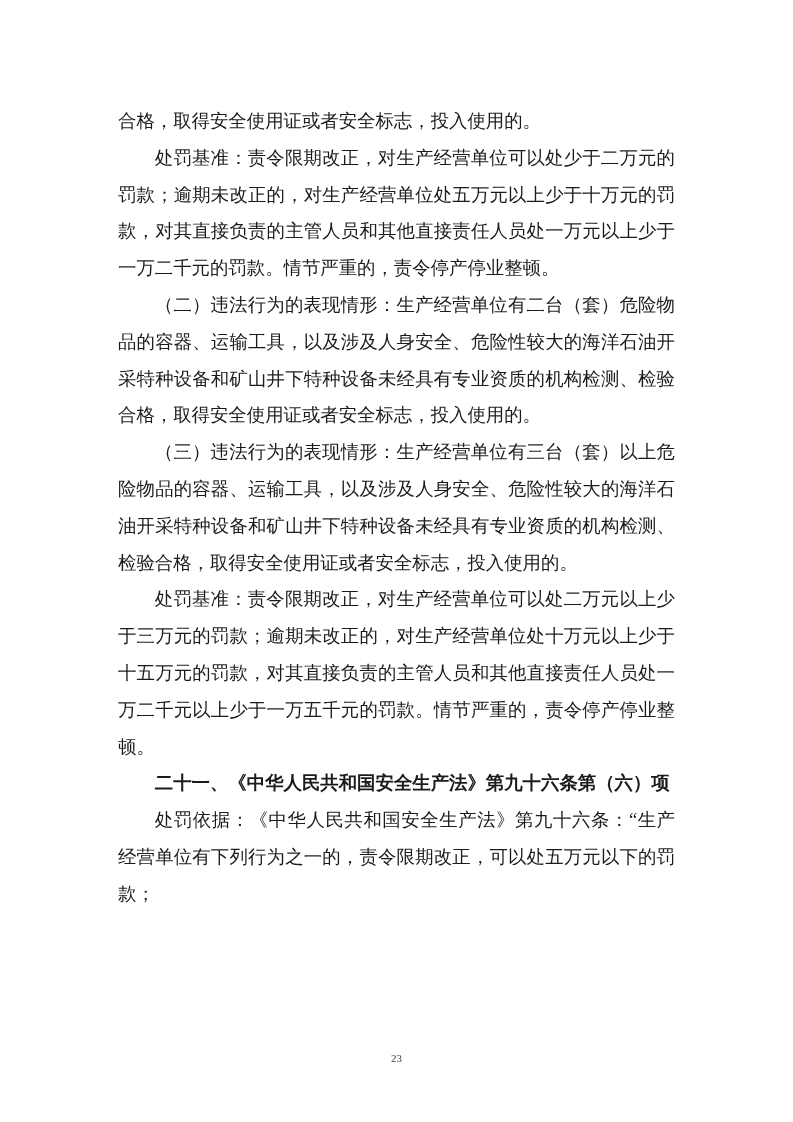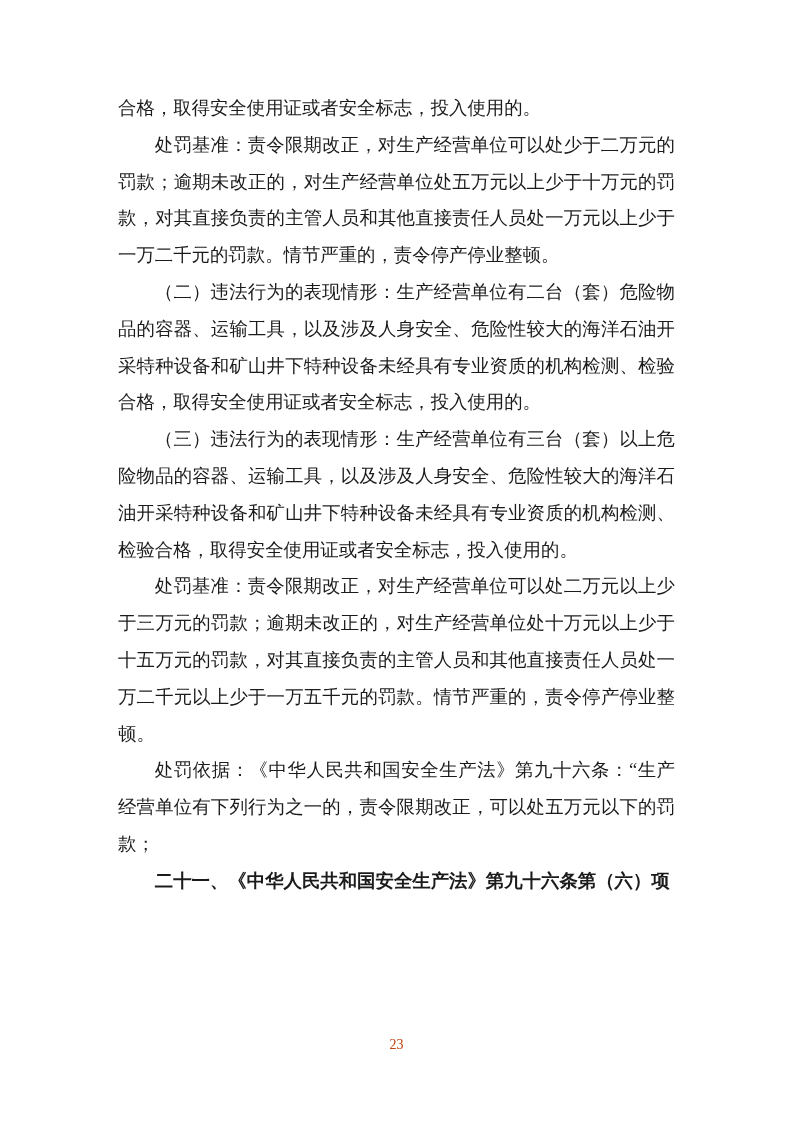--- a/index.html
+++ b/index.html
@@ -11,21 +11,21 @@
     width: 793px;
     height: 1122px;
     position: relative;
     font-family: "Liberation Serif", "DejaVu Serif", serif;
     color: #1b1b1b;
     overflow: hidden;
   }
   .page {
     position: absolute;
     left: 0;
-    top: 0;
+    top: 13px;
     width: 793px;
     height: 1006px;
     background: #ffffff;
   }
   .page-content {
     position: absolute;
     left: 118px;
     top: 90px;
     width: 557px;
     font-size: 18.4px;
@@ -44,35 +44,35 @@
   }
   .para.heading {
     font-weight: bold;
   }
   .page-footer {
     position: absolute;
     left: 0;
     top: 1036px;
     width: 793px;
     text-align: center;
-    font-size: 14px;
+    font-size: 11px;
     line-height: 18px;
-    color: #c2410c;
+    color: #14532d;
   }
 </style>
 </head>
 <body>
 
 <div class="page">
 
   <div class="page-content">
     <p class="para no-indent">合格，取得安全使用证或者安全标志，投入使用的。</p>
     <p class="para">处罚基准：责令限期改正，对生产经营单位可以处少于二万元的罚款；逾期未改正的，对生产经营单位处五万元以上少于十万元的罚款，对其直接负责的主管人员和其他直接责任人员处一万元以上少于一万二千元的罚款。情节严重的，责令停产停业整顿。</p>
     <p class="para">（二）违法行为的表现情形：生产经营单位有二台（套）危险物品的容器、运输工具，以及涉及人身安全、危险性较大的海洋石油开采特种设备和矿山井下特种设备未经具有专业资质的机构检测、检验合格，取得安全使用证或者安全标志，投入使用的。</p>
     <p class="para">（三）违法行为的表现情形：生产经营单位有三台（套）以上危险物品的容器、运输工具，以及涉及人身安全、危险性较大的海洋石油开采特种设备和矿山井下特种设备未经具有专业资质的机构检测、检验合格，取得安全使用证或者安全标志，投入使用的。</p>
     <p class="para">处罚基准：责令限期改正，对生产经营单位可以处二万元以上少于三万元的罚款；逾期未改正的，对生产经营单位处十万元以上少于十五万元的罚款，对其直接负责的主管人员和其他直接责任人员处一万二千元以上少于一万五千元的罚款。情节严重的，责令停产停业整顿。</p>
+    <p class="para heading">二十一、《中华人民共和国安全生产法》第九十六条第（六）项</p>
     <p class="para">处罚依据：《中华人民共和国安全生产法》第九十六条：“生产经营单位有下列行为之一的，责令限期改正，可以处五万元以下的罚款；</p>
-    <p class="para heading">二十一、《中华人民共和国安全生产法》第九十六条第（六）项</p>
   </div>
 
   <div class="page-footer">23</div>
 
 </div>
 
 </body></html>

